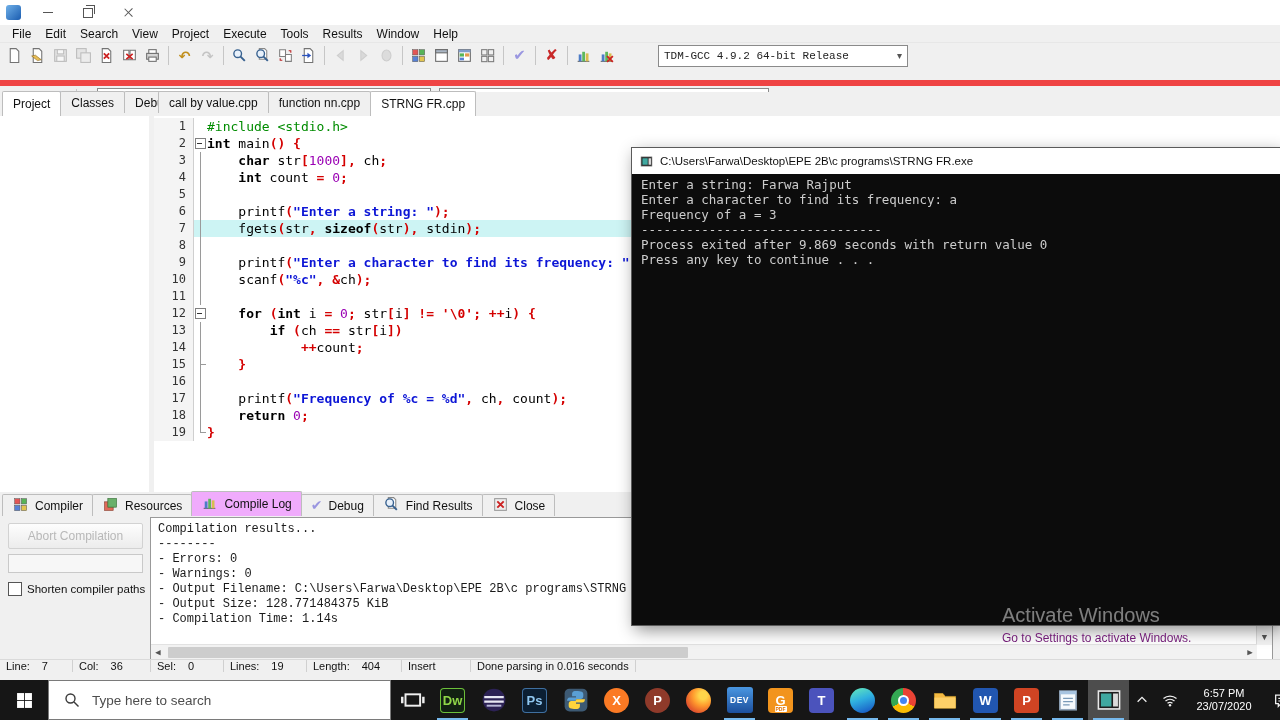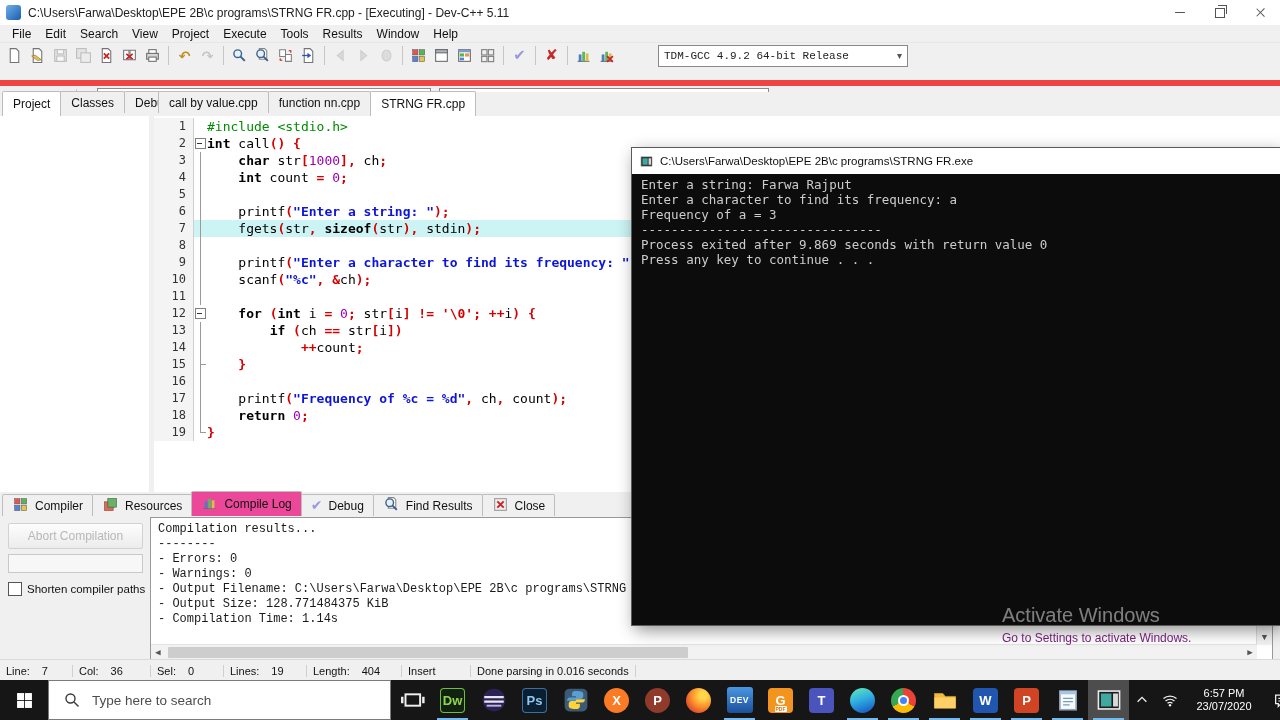--- a/index.html
+++ b/index.html
@@ -72,42 +72,42 @@
   .tk-n{color:var(--syn-number);}
   .tk-o{color:var(--syn-operator);font-weight:bold;}
   .tk-p{color:var(--syn-plain);}
   .tk-pre{color:var(--syn-preproc);}
 
   
   .bottom-tabs{position:absolute;top:492px;left:0;right:0;height:24px;background:#f0f0f0;
     display:flex;align-items:flex-end;padding-left:2px;}
   .btab{height:21px;display:flex;align-items:center;gap:6px;padding:0 9px;font-size:12px;color:#111;
     border:1px solid #bdbdbd;border-bottom:none;background:#f0f0f0;margin-right:-1px;border-radius:2px 2px 0 0;}
-  .btab.active{background:#ec4899;height:24px;position:relative;z-index:3;justify-content:center;}
+  .btab.active{background:#f0abfc;height:24px;position:relative;z-index:3;justify-content:center;}
   .bottom-panel{position:absolute;top:516px;left:0;right:0;height:143px;background:#f0f0f0;}
   .abort-btn{position:absolute;left:8px;top:7px;width:133px;height:24px;border:1px solid #d2d2d2;border-radius:2px;
     background:linear-gradient(#fdfdfd,#ececec);color:#b8b8b8;font-size:12px;display:flex;align-items:center;justify-content:center;}
   .progress{position:absolute;left:8px;top:38px;width:133px;height:17px;background:#f7f7f7;border:1px solid #c9c9c9;}
   .shorten{position:absolute;left:8px;top:66px;display:flex;align-items:center;gap:5px;font-size:11.5px;color:#111;}
   .shorten .cb{width:12px;height:12px;background:#fff;border:1px solid #555;flex:none;}
   .log-area{position:absolute;left:150px;top:1px;right:7px;height:141px;background:#fff;border:1px solid #999;
     font:12px "Liberation Mono",monospace;color:#1a1a1a;}
   .log-lines{padding:4px 7px;white-space:pre;}
   .log-line{height:15px;line-height:15px;}
   .log-vscroll{position:absolute;right:0;top:0;width:15px;bottom:14px;background:#f2f2f2;border-left:1px solid #dcdcdc;}
   .varr{position:absolute;bottom:0;left:0;right:0;height:14px;display:flex;align-items:center;justify-content:center;
     font-size:9px;color:#555;background:#f2f2f2;}
   .log-hscroll{position:absolute;left:0;right:15px;bottom:0;height:14px;background:#f2f2f2;display:flex;align-items:center;border-top:1px solid #e2e2e2;}
   .harr{width:14px;text-align:center;font-size:9px;color:#555;flex:none;}
   .hthumb{margin-left:3px;width:520px;height:11px;background:#cdcdcd;border-radius:1px;}
   .harr-r{margin-left:auto;}
 
   
   .statusbar{position:absolute;top:659px;left:0;right:0;height:21px;background:#f0f0f0;
-    border-top:1px solid #dadada;display:flex;font-size:11px;color:#111;align-items:center;}
+    border-top:1px solid #dadada;display:flex;font-size:11px;color:#111;align-items:flex-start;}
   .sb-cell{display:flex;align-items:center;padding:0 6px;border-right:1px solid #d0d0d0;gap:12px;}
 
   
   .console-win{position:absolute;left:632px;top:148px;width:648px;height:477px;z-index:40;
     box-shadow:0 0 0 1px #5a5a5a,3px 5px 16px rgba(0,0,0,.45);}
   .cw-title{height:26px;background:#fff;display:flex;align-items:center;padding-left:8px;gap:7px;
     font-size:11.5px;color:#111;border-radius:9px;}
   .cw-body{position:absolute;top:26px;left:0;right:0;bottom:0;background:var(--console-bg);
     color:var(--console-fg);font:12.5px "DejaVu Sans Mono",monospace;padding:3px 9px;white-space:pre;overflow:hidden;}
   .cw-line{height:15px;line-height:15px;}
@@ -143,21 +143,20 @@
   .tray-clock{width:78px;text-align:center;font-size:11px;line-height:13px;color:#fff;}
   .tray-notif{width:36px;display:flex;justify-content:center;}
 </style>
 </head>
 <body>
 
 <div class="screen">
 
   <div class="titlebar">
     <span class="app-icon"></span>
-    <span class="title-text">C:\Users\Farwa\Desktop\EPE 2B\c programs\STRNG FR.cpp - [Executing] - Dev-C++ 5.11</span>
     <span class="win-btns">
       <span class="win-btn wb-min">
           <i></i>
         </span>
       <span class="win-btn wb-rest">
           <i></i>
         </span>
       <span class="win-btn wb-close">
           <i></i>
         </span>
@@ -383,21 +382,21 @@
         <span class="tab">function nn.cpp</span>
         <span class="tab active">STRNG FR.cpp</span>
       </span>
   </div>
 
   <div class="main">
     <div class="left-panel"></div>
     <div class="splitter"></div>
     <div class="editor" id="editor">
         <div class="cl"><span class="ln">1</span><span class="hlzone"><span class="fold fold-none"></span><span class="code"><span class="tk-pre">#include &lt;stdio.h&gt;</span></span></span></div>
-        <div class="cl"><span class="ln">2</span><span class="hlzone"><span class="fold fold-box"></span><span class="code"><span class="tk-k">int</span><span class="tk-p"> call</span><span class="tk-o">() {</span></span></span></div>
+        <div class="cl"><span class="ln">2</span><span class="hlzone"><span class="fold fold-box"></span><span class="code"><span class="tk-k">int</span><span class="tk-p"> main</span><span class="tk-o">() {</span></span></span></div>
         <div class="cl"><span class="ln">3</span><span class="hlzone"><span class="fold fold-line"></span><span class="code"><span class="tk-p">    </span><span class="tk-k">char</span><span class="tk-p"> str</span><span class="tk-o">[</span><span class="tk-n">1000</span><span class="tk-o">],</span><span class="tk-p"> ch</span><span class="tk-o">;</span></span></span></div>
         <div class="cl"><span class="ln">4</span><span class="hlzone"><span class="fold fold-line"></span><span class="code"><span class="tk-p">    </span><span class="tk-k">int</span><span class="tk-p"> count </span><span class="tk-o">=</span><span class="tk-p"> </span><span class="tk-n">0</span><span class="tk-o">;</span></span></span></div>
         <div class="cl"><span class="ln">5</span><span class="hlzone"><span class="fold fold-line"></span><span class="code"></span></span></div>
         <div class="cl"><span class="ln">6</span><span class="hlzone"><span class="fold fold-line"></span><span class="code"><span class="tk-p">    printf</span><span class="tk-o">(</span><span class="tk-s">"Enter a string: "</span><span class="tk-o">);</span></span></span></div>
         <div class="cl hl"><span class="ln">7</span><span class="hlzone"><span class="fold fold-line"></span><span class="code"><span class="tk-p">    fgets</span><span class="tk-o">(</span><span class="tk-p">str</span><span class="tk-o">,</span><span class="tk-p"> </span><span class="tk-k">sizeof</span><span class="tk-o">(</span><span class="tk-p">str</span><span class="tk-o">),</span><span class="tk-p"> stdin</span><span class="tk-o">);</span></span></span></div>
         <div class="cl"><span class="ln">8</span><span class="hlzone"><span class="fold fold-line"></span><span class="code"></span></span></div>
         <div class="cl"><span class="ln">9</span><span class="hlzone"><span class="fold fold-line"></span><span class="code"><span class="tk-p">    printf</span><span class="tk-o">(</span><span class="tk-s">"Enter a character to find its frequency: "</span><span class="tk-o">);</span></span></span></div>
         <div class="cl"><span class="ln">10</span><span class="hlzone"><span class="fold fold-line"></span><span class="code"><span class="tk-p">    scanf</span><span class="tk-o">(</span><span class="tk-s">"%c"</span><span class="tk-o">,</span><span class="tk-p"> </span><span class="tk-o">&amp;</span><span class="tk-p">ch</span><span class="tk-o">);</span></span></span></div>
         <div class="cl"><span class="ln">11</span><span class="hlzone"><span class="fold fold-line"></span><span class="code"></span></span></div>
         <div class="cl"><span class="ln">12</span><span class="hlzone"><span class="fold fold-box"></span><span class="code"><span class="tk-p">    </span><span class="tk-k">for</span><span class="tk-p"> </span><span class="tk-o">(</span><span class="tk-k">int</span><span class="tk-p"> i </span><span class="tk-o">=</span><span class="tk-p"> </span><span class="tk-n">0</span><span class="tk-o">;</span><span class="tk-p"> str</span><span class="tk-o">[</span><span class="tk-p">i</span><span class="tk-o">]</span><span class="tk-p"> </span><span class="tk-o">!=</span><span class="tk-p"> </span><span class="tk-o">'\0'</span><span class="tk-o">;</span><span class="tk-p"> </span><span class="tk-o">++</span><span class="tk-p">i</span><span class="tk-o">)</span><span class="tk-p"> </span><span class="tk-o">{</span></span></span></div>

